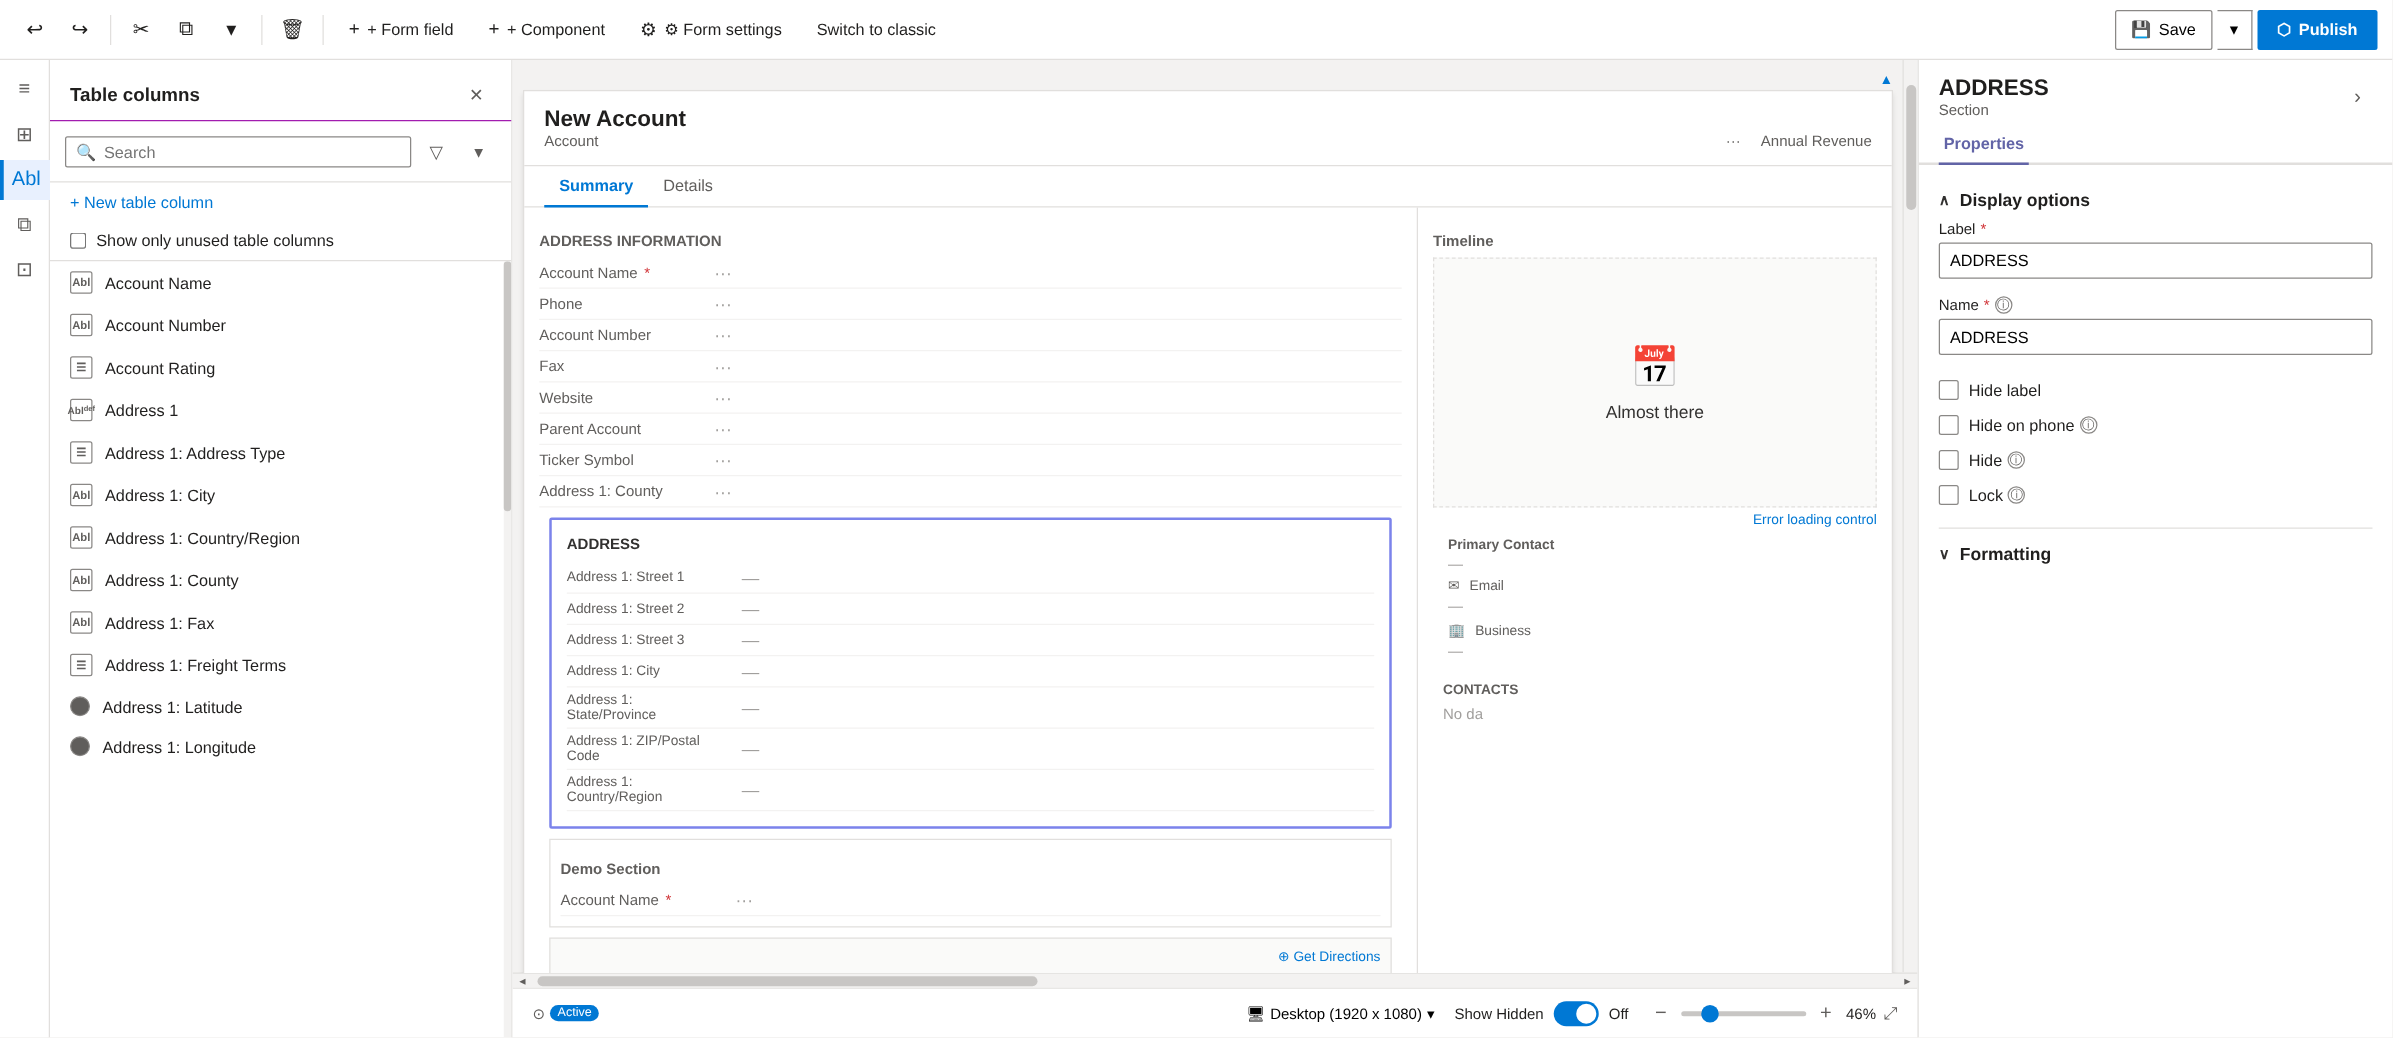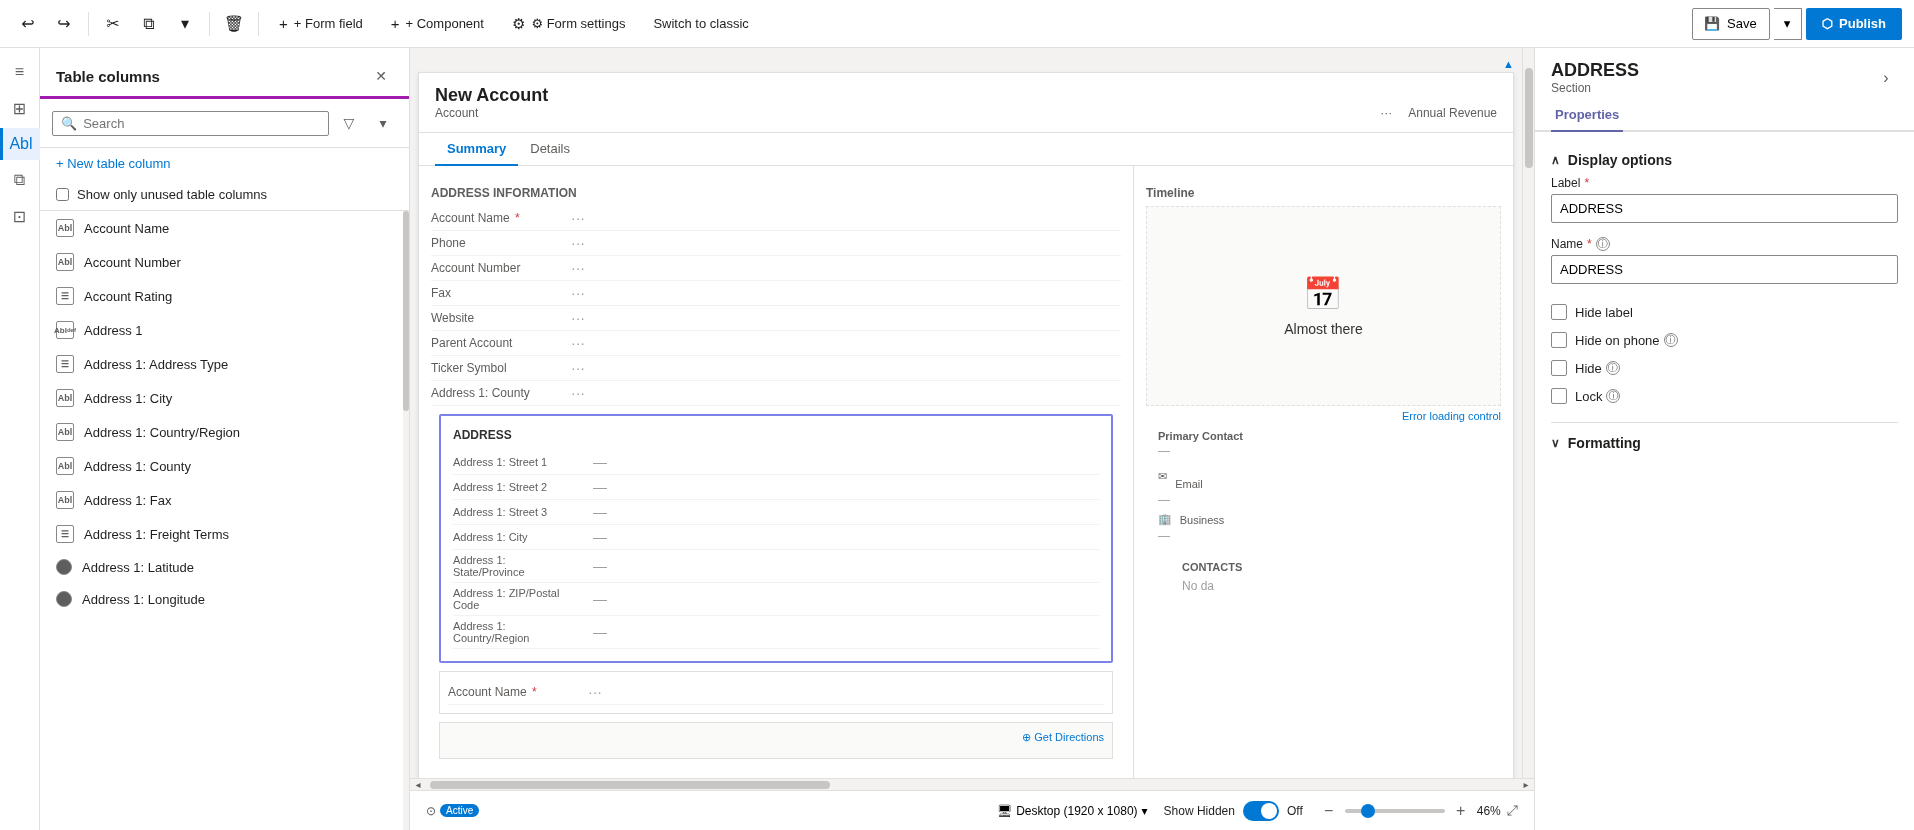--- a/index.html
+++ b/index.html
@@ -55,21 +55,21 @@
     }
     .icon-bar-btn.active { background: #e8f0fe; color: #0078d4; border-left: 3px solid #0078d4; border-radius: 0; width: 40px; }
 
     
     .left-panel {
       width: 370px; background: #fff; border-right: 1px solid #e1dfdd;
       display: flex; flex-direction: column;
     }
     .left-panel-header {
       display: flex; align-items: center; justify-content: space-between;
-      padding: 16px 16px 8px 16px; border-bottom: 3px solid #a21caf;
+      padding: 16px 16px 8px 16px; border-bottom: 1px solid #a21caf;
     }
     .left-panel-title { font-size: 15px; font-weight: 600; }
     .close-btn {
       width: 24px; height: 24px; display: flex; align-items: center; justify-content: center;
       border: none; background: transparent; cursor: pointer; font-size: 14px; color: #605e5c;
     }
     .search-row {
       display: flex; align-items: center; gap: 6px;
       padding: 10px 12px; border-bottom: 1px solid #e1dfdd;
     }
@@ -167,21 +167,21 @@
 
     
     .timeline-area {
       display: flex; flex-direction: column; align-items: center; justify-content: center;
       height: 200px; background: #fafaf9; border: 1px dashed #e1dfdd;
     }
     .timeline-icon { font-size: 32px; color: #a19f9d; margin-bottom: 8px; }
     .timeline-label { font-size: 14px; font-weight: 400; color: #323130; }
 
     
-    .contacts-section { padding: 8px; margin-left: 28px; }
+    .contacts-section { padding: 8px; }
     .contacts-header { font-size: 11px; font-weight: 600; color: #605e5c; padding-bottom: 6px; }
 
     
     .bottom-bar {
       height: 40px; background: #fff; border-top: 1px solid #e1dfdd;
       display: flex; align-items: center; padding: 0 16px; gap: 16px; font-size: 12px;
     }
     .bottom-btn {
       display: flex; align-items: center; gap: 4px;
       border: none; background: transparent; cursor: pointer; font-size: 12px; color: #323130;
@@ -540,20 +540,21 @@
                       <span class="field-dots">—</span>
                     </div>
                     <div class="field-row">
                       <span class="field-label" style="font-size:11px;">Address 1:<br>Country/Region</span>
                       <span class="field-dots">—</span>
                     </div>
                   </div>
                 </div>
 
                 <div class="demo-section" style="margin-top:8px;">
+                  <div class="section-title">Demo Section</div>
                   <div class="field-row">
                     <span class="field-label">Account Name <span class="field-required">*</span></span>
                     <span class="field-dots">···</span>
                   </div>
                 </div>
 
                 <div class="map-section" style="margin-top:8px;">
                   <div style="display:flex;justify-content:flex-end;margin-bottom:6px;">
                     <span style="color:#0078d4;font-size:11px;cursor:pointer;">⊕ Get Directions</span>
                   </div>
@@ -572,21 +573,21 @@
 
                 <div style="display:flex;justify-content:flex-end;margin-top:4px;">
                   <span class="error-link">Error loading control</span>
                 </div>
 
                 <div class="primary-contact-section">
                   <div class="primary-contact-label">Primary Contact</div>
                   <div class="primary-contact-value">—</div>
                   <div style="display:flex;align-items:center;gap:8px;padding-top:4px;">
                     <span style="font-size:11px;color:#605e5c;">✉</span>
-                    <span style="font-size:11px;color:#605e5c;margin-top:16px;">Email</span>
+                    <span style="font-size:11px;color:#605e5c;">Email</span>
                   </div>
                   <div style="padding:2px 0;">
                     <span style="font-size:12px;color:#a19f9d;">—</span>
                   </div>
                   <div style="display:flex;align-items:center;gap:8px;padding-top:4px;">
                     <span style="font-size:11px;color:#605e5c;">🏢</span>
                     <span style="font-size:11px;color:#605e5c;">Business</span>
                   </div>
                   <div style="padding:2px 0;">
                     <span style="font-size:12px;color:#a19f9d;">—</span>

